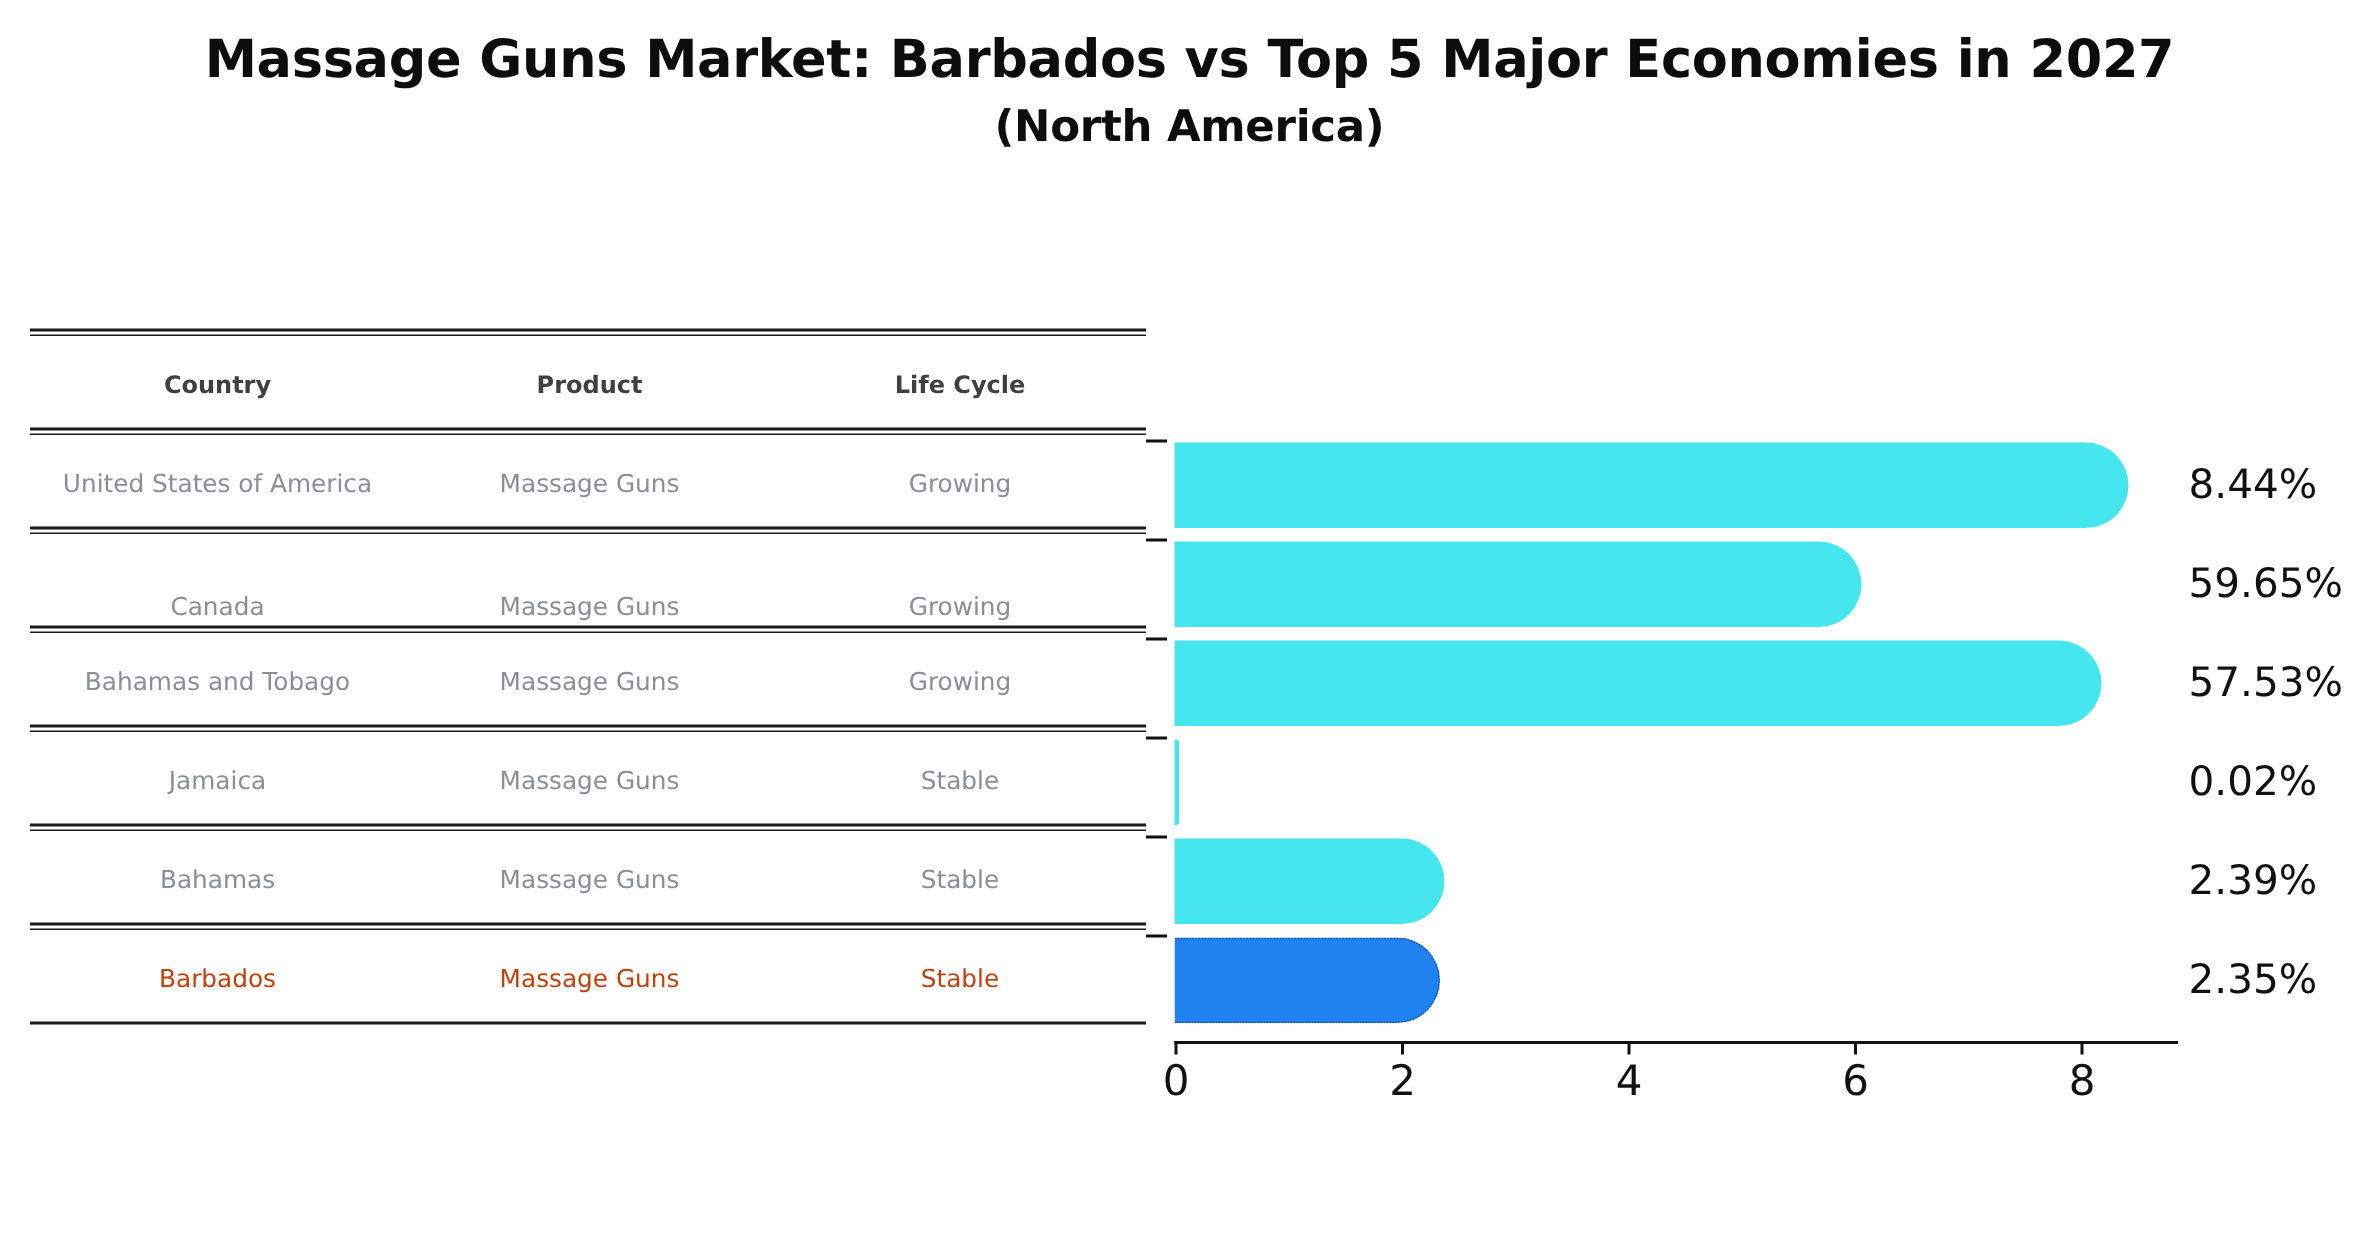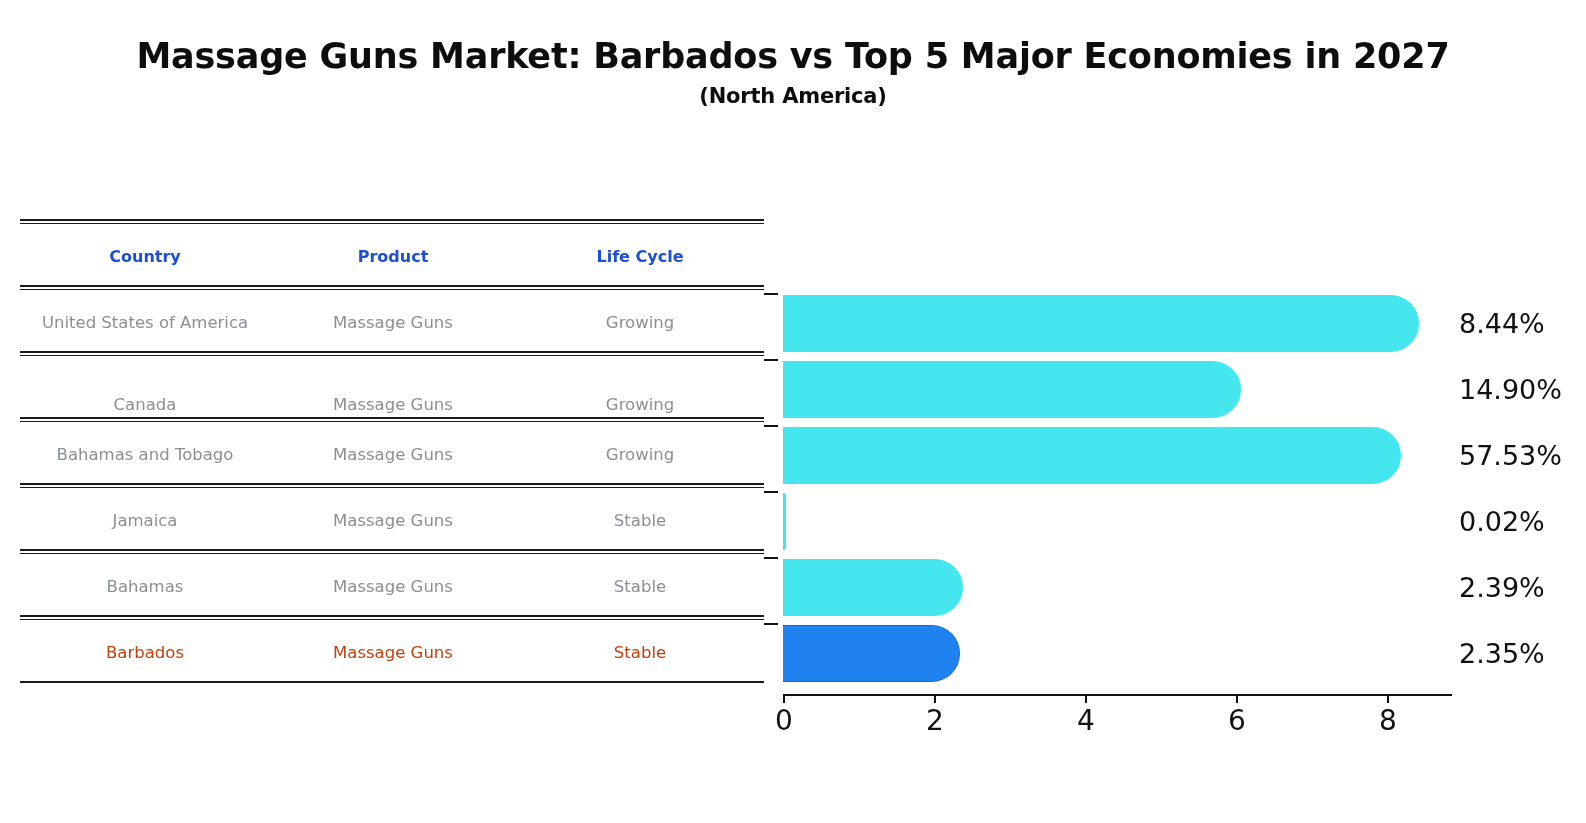--- a/index.html
+++ b/index.html
@@ -16,33 +16,32 @@
     color: #111111;
   }
 
   
   #title-block {
     position: absolute;
     left: 0;
     top: 12px;
     width: 1586px;
     text-align: center;
-    margin-top: 16px;
   }
   .title-line {
     font-family: "DejaVu Sans", sans-serif;
     font-weight: bold;
     font-size: 35px;
     line-height: 1.62;
     letter-spacing: -0.2px;
     color: #0d0d0d;
     white-space: nowrap;
   }
   .title-line.sub {
-    font-size: 21px;
+    font-size: 29px;
     line-height: 1.1;
   }
 
   
   #figure {
     position: absolute;
     left: 0;
     top: 0;
     width: 1586px;
     height: 823px;
@@ -80,21 +79,21 @@
     white-space: nowrap;
     overflow: hidden;
   }
   .t-cell.c-country { width: 250px; }
   .t-cell.c-product { width: 246px; }
   .t-cell.c-life    { width: 248px; }
 
   .t-row.header .t-cell {
     font-weight: bold;
     font-size: 16px;
-    color: #1d4ed8;
+    color: #404040;
   }
   .t-row.highlight .t-cell {
     color: #c2410c;
   }
 
   
   #chart-panel {
     position: absolute;
     left: 0;
     top: 4px;
@@ -255,21 +254,21 @@
     <div class="ytick" style="top:553px;"></div>
     <div class="ytick" style="top:619px;"></div>
 
     <div class="bar-track" style="top:291px;">
       <div class="bar" style="width:636px;"></div>
       <div class="bar-label" style="left:676px;">8.44%</div>
     </div>
 
     <div class="bar-track" style="top:357px;">
       <div class="bar" style="width:458px;"></div>
-      <div class="bar-label" style="left:676px;">14.90%</div>
+      <div class="bar-label" style="left:676px;">59.65%</div>
     </div>
 
     <div class="bar-track" style="top:423px;">
       <div class="bar" style="width:618px;"></div>
       <div class="bar-label" style="left:676px;">57.53%</div>
     </div>
 
     <div class="bar-track" style="top:489px;">
       <div class="bar tiny" style="width:3px;"></div>
       <div class="bar-label" style="left:676px;">0.02%</div>

